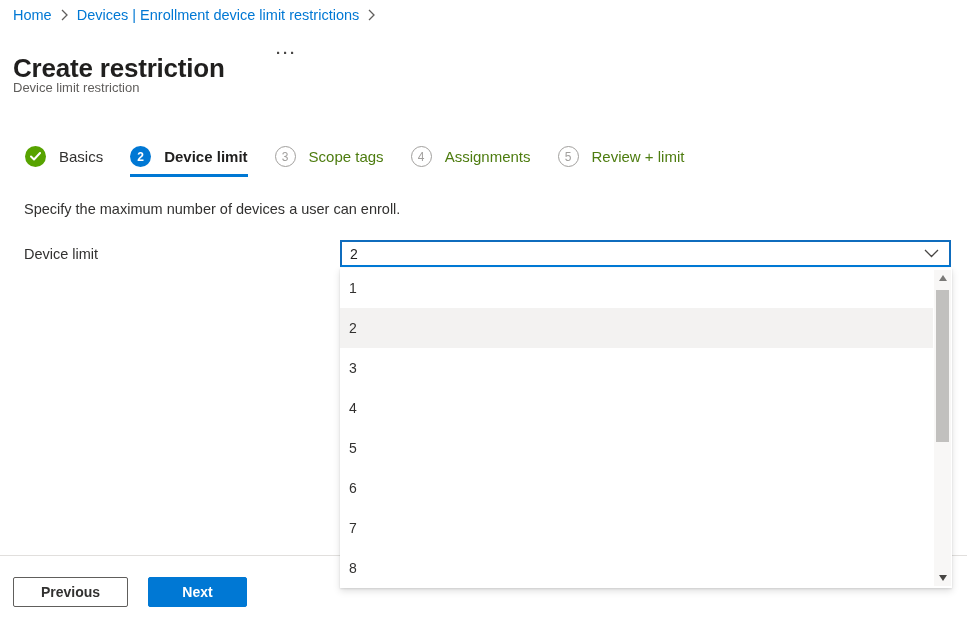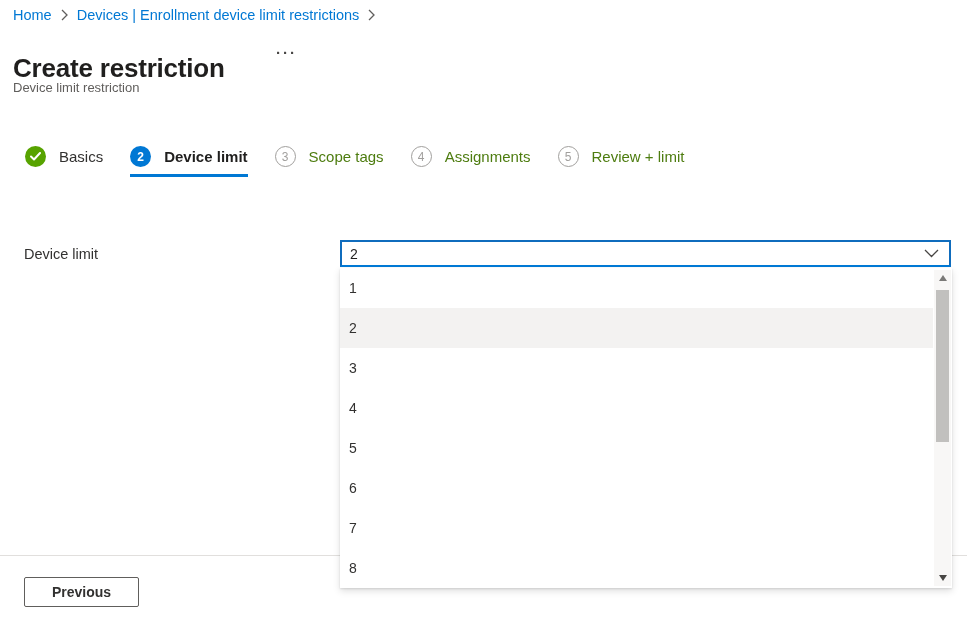--- a/index.html
+++ b/index.html
@@ -138,21 +138,21 @@
     position: absolute; left: 0; top: 555px; width: 967px; height: 1px;
     background: #e1dfdd; z-index: 1;
   }
   .btn {
     position: absolute; top: 577px; height: 30px;
     font-family: inherit; font-size: 14px;
     border-radius: 2px; cursor: pointer;
     display: flex; align-items: center; justify-content: center;
   }
   .btn-previous {
-    left: 24px; width: 115px;
+    left: 13px; width: 115px;
     background: #fff; border: 1px solid #605e5c; color: #323130;
     font-weight: 600;
   }
   .btn-next {
     left: 148px; width: 99px;
     background: #0078d4; border: 1px solid #0078d4; color: #fff;
     font-weight: 700;
   }
 </style>
 </head>
@@ -199,20 +199,21 @@
     <div class="step upcoming">
       <span class="step-circle">4</span>
       <span class="step-label">Assignments</span>
     </div>
     <div class="step upcoming">
       <span class="step-circle">5</span>
       <span class="step-label">Review + limit</span>
     </div>
   </div>
 
+  <div class="instruction">Specify the maximum number of devices a user can enroll.</div>
 
   <div class="field-label">Device limit</div>
 
   <div class="combobox">
     <span class="combobox-value">2</span>
     <span class="combo-chevron">
       <svg width="15" height="9" viewBox="0 0 15 9">
           <path d="M1 1 L7.5 7.5 L14 1" stroke="#484644" stroke-width="1.3" fill="none"></path>
         </svg>
     </span>
@@ -234,14 +235,15 @@
         </div>
       <div class="scroll-thumb"></div>
       <div class="scroll-arrow down">
           <span class="tri-down"></span>
         </div>
     </div>
   </div>
 
   <div class="divider"></div>
   <button class="btn btn-previous">Previous</button>
+  <button class="btn btn-next">Next</button>
 
 </div>
 
 </body></html>

